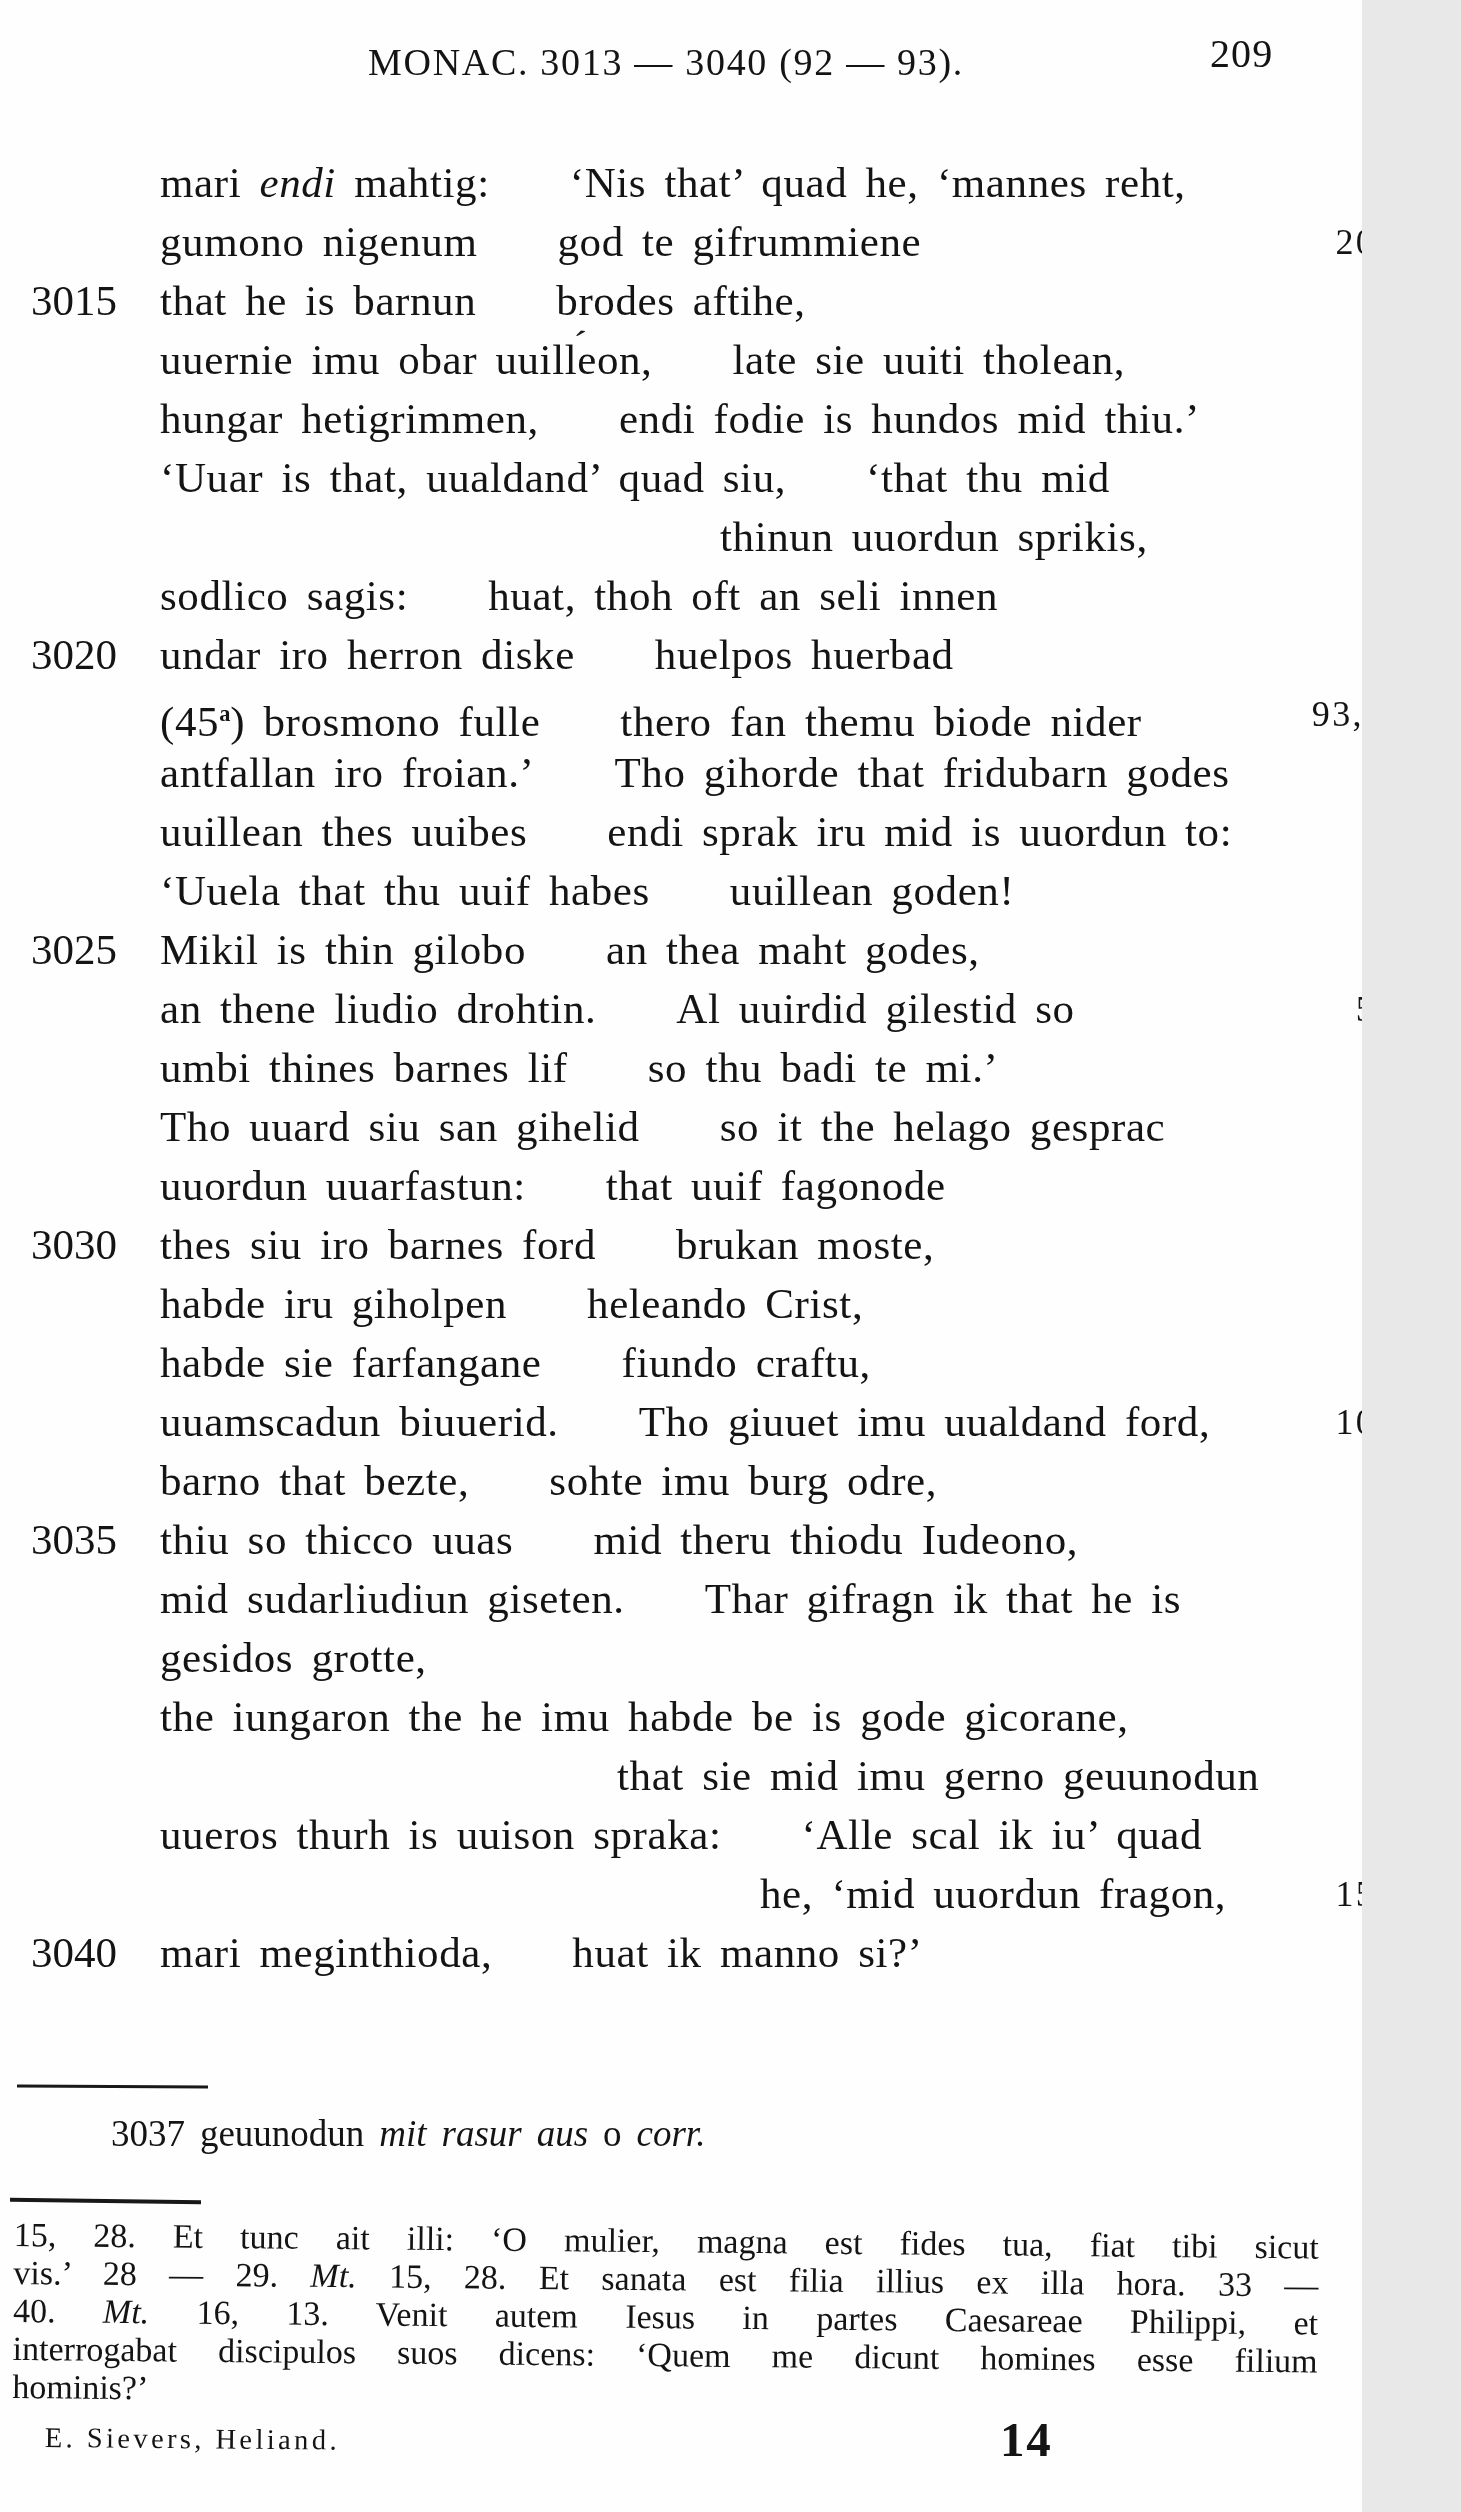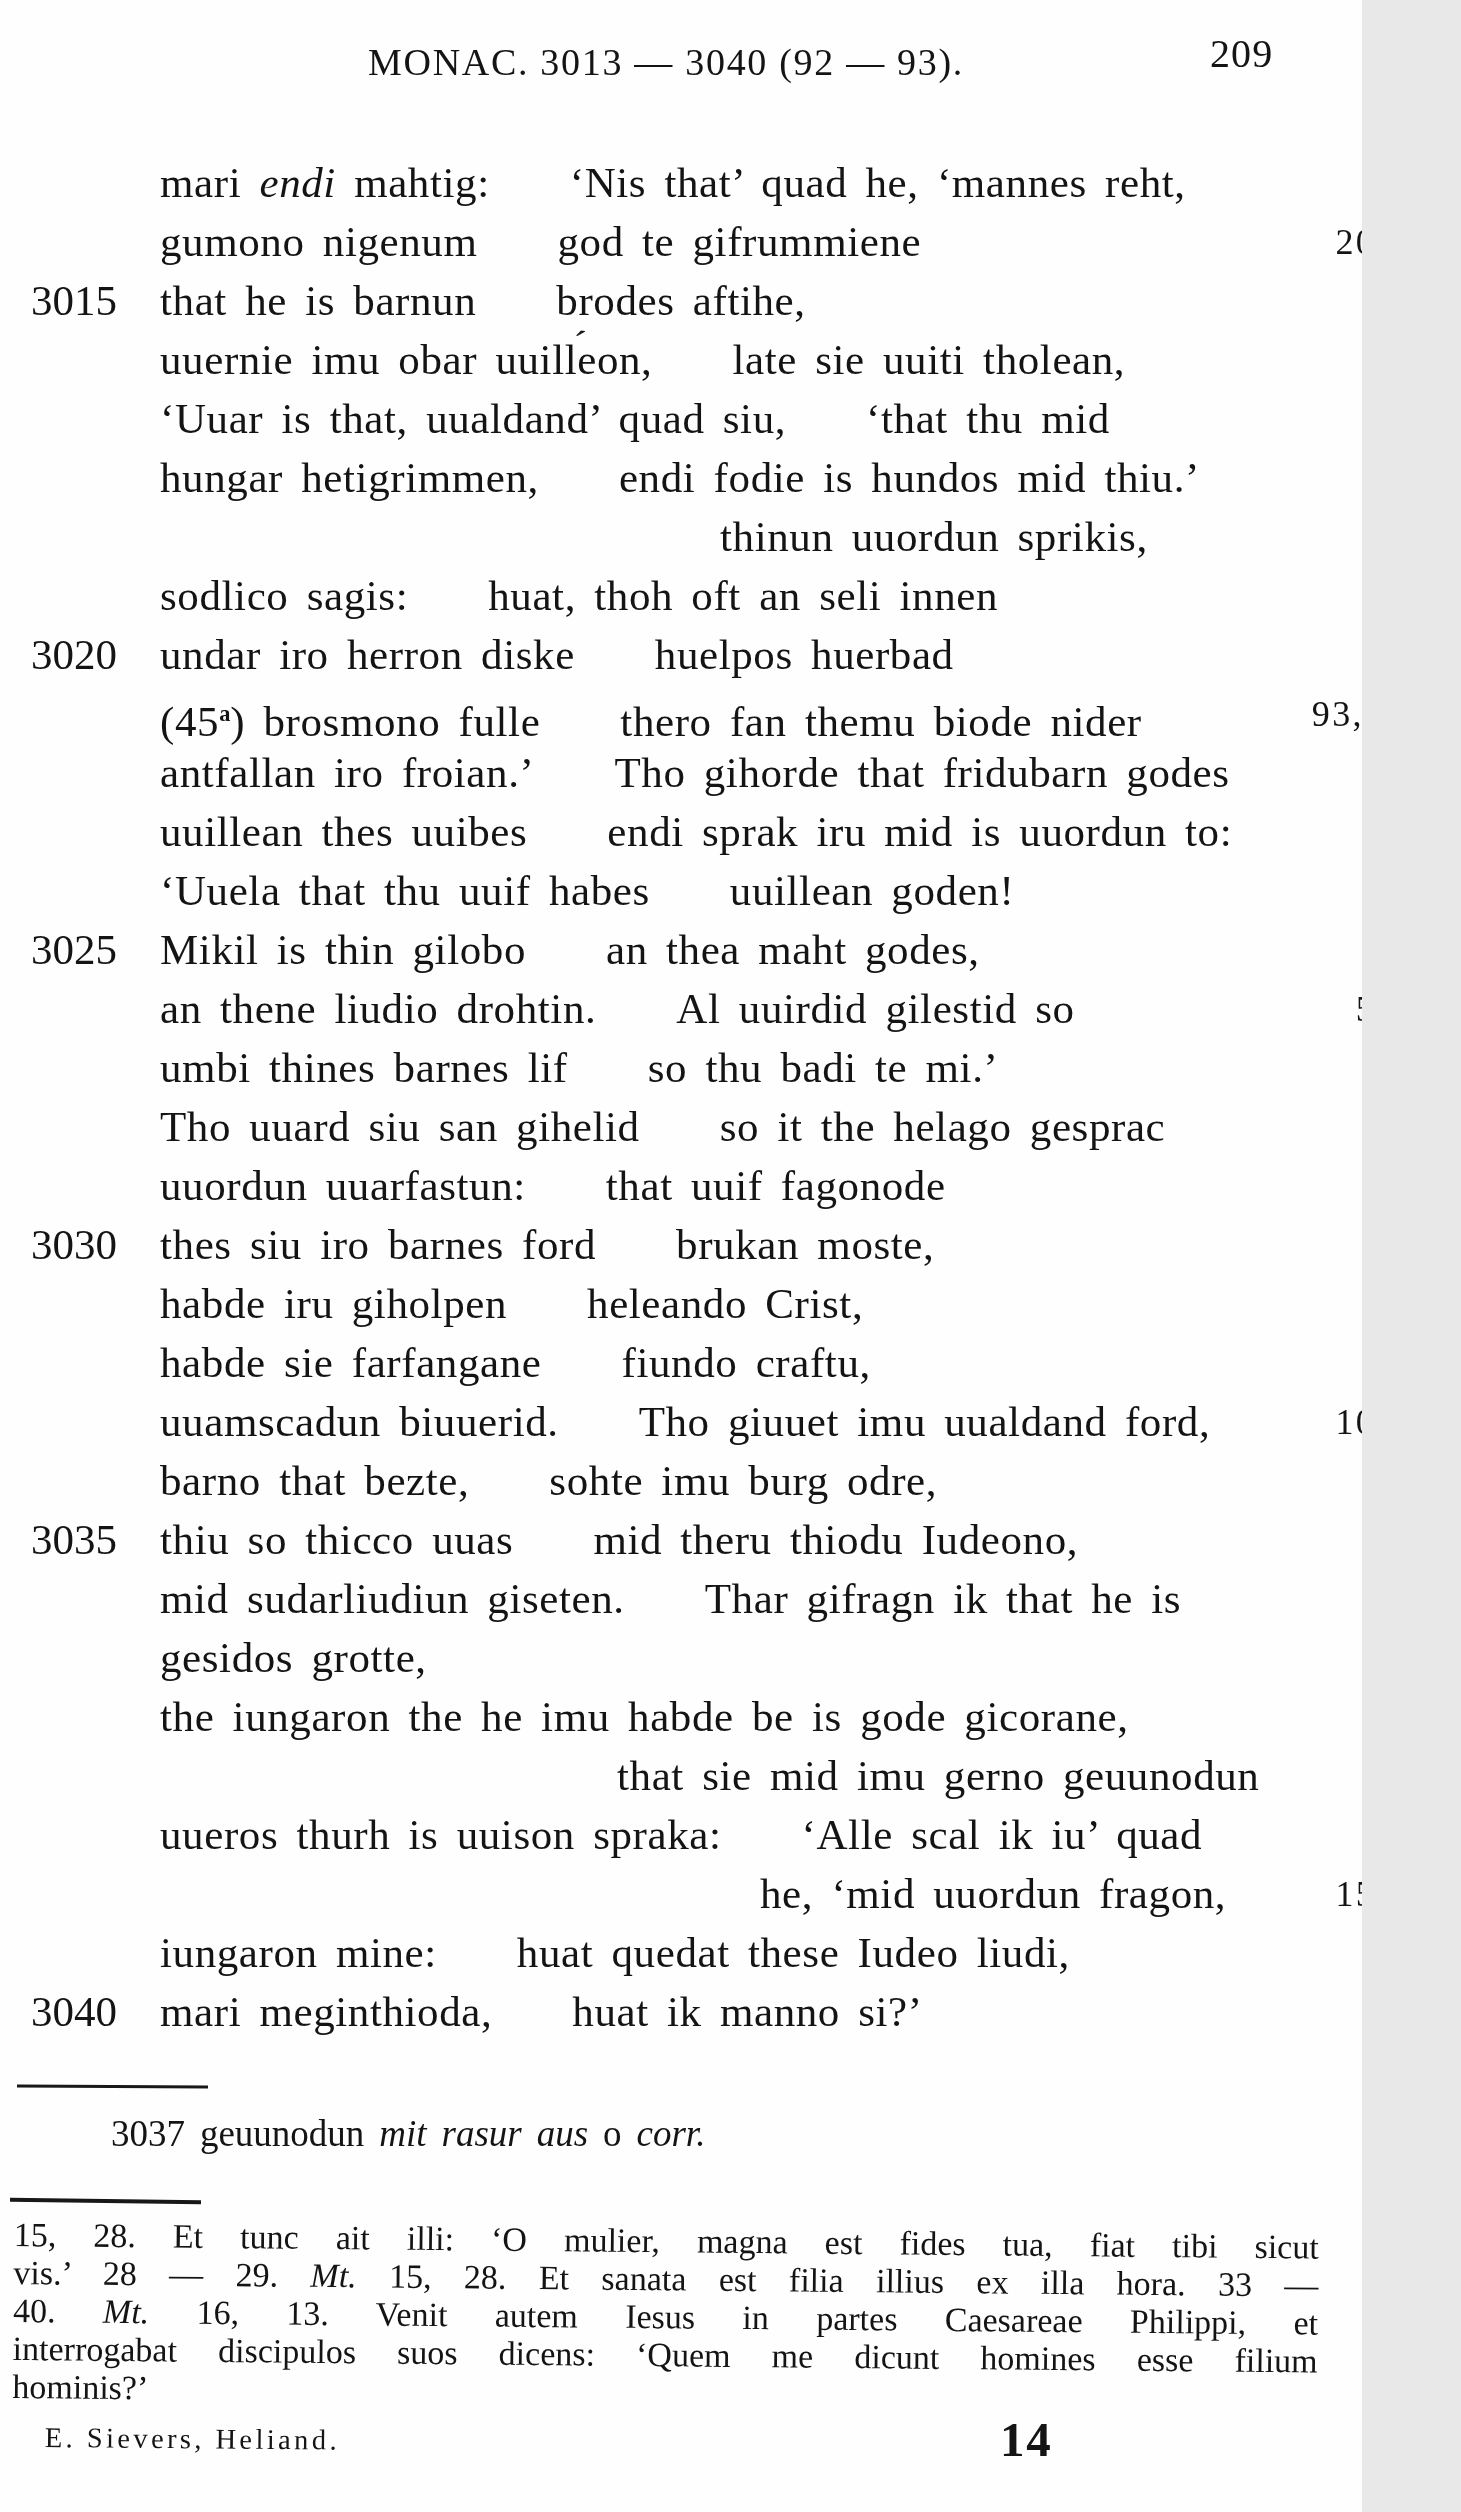--- a/index.html
+++ b/index.html
@@ -82,22 +82,22 @@
 
   <div class="page-number">209</div>
 
   <span class="stray">´</span>
 
   <div class="verse" id="verse">
       <div class="vrow"><span class="vnum"></span><span class="vtext"><span>mari </span><span class="it">endi</span><span> mahtig:</span><span class="gap"></span><span>‘Nis that’ quad he, ‘mannes reht,</span></span></div>
       <div class="vrow"><span class="vnum"></span><span class="vtext"><span>gumono nigenum</span><span class="gap"></span><span>god te gifrummiene</span></span><span class="vmargin"><span>20</span></span></div>
       <div class="vrow"><span class="vnum">3015</span><span class="vtext"><span>that he is barnun</span><span class="gap"></span><span>brodes aftihe,</span></span></div>
       <div class="vrow"><span class="vnum"></span><span class="vtext"><span>uuernie imu obar uuilleon,</span><span class="gap"></span><span>late sie uuiti tholean,</span></span></div>
+      <div class="vrow"><span class="vnum"></span><span class="vtext"><span>hungar hetigrimmen,</span><span class="gap"></span><span>endi fodie is hundos mid thiu.’</span></span></div>
       <div class="vrow"><span class="vnum"></span><span class="vtext"><span>‘Uuar is that, uualdand’ quad siu,</span><span class="gap"></span><span>‘that thu mid</span></span></div>
-      <div class="vrow"><span class="vnum"></span><span class="vtext"><span>hungar hetigrimmen,</span><span class="gap"></span><span>endi fodie is hundos mid thiu.’</span></span></div>
       <div class="vrow"><span class="vnum"></span><span class="vtext" style="margin-left: 560px;"><span>thinun uuordun sprikis,</span></span></div>
       <div class="vrow"><span class="vnum"></span><span class="vtext"><span>sodlico sagis:</span><span class="gap"></span><span>huat, thoh oft an seli innen</span></span></div>
       <div class="vrow"><span class="vnum">3020</span><span class="vtext"><span>undar iro herron diske</span><span class="gap"></span><span>huelpos huerbad</span></span></div>
       <div class="vrow"><span class="vnum"></span><span class="vtext"><span>(45</span><span class="sup">a</span><span>) brosmono fulle</span><span class="gap"></span><span>thero fan themu biode nider</span></span><span class="vmargin"><span>93,</span><span class="msub">1</span></span></div>
       <div class="vrow"><span class="vnum"></span><span class="vtext"><span>antfallan iro froian.’</span><span class="gap"></span><span>Tho gihorde that fridubarn godes</span></span></div>
       <div class="vrow"><span class="vnum"></span><span class="vtext"><span>uuillean thes uuibes</span><span class="gap"></span><span>endi sprak iru mid is uuordun to:</span></span></div>
       <div class="vrow"><span class="vnum"></span><span class="vtext"><span>‘Uuela that thu uuif habes</span><span class="gap"></span><span>uuillean goden!</span></span></div>
       <div class="vrow"><span class="vnum">3025</span><span class="vtext"><span>Mikil is thin gilobo</span><span class="gap"></span><span>an thea maht godes,</span></span></div>
       <div class="vrow"><span class="vnum"></span><span class="vtext"><span>an thene liudio drohtin.</span><span class="gap"></span><span>Al uuirdid gilestid so</span></span><span class="vmargin"><span>5</span></span></div>
       <div class="vrow"><span class="vnum"></span><span class="vtext"><span>umbi thines barnes lif</span><span class="gap"></span><span>so thu badi te mi.’</span></span></div>
@@ -108,21 +108,20 @@
       <div class="vrow"><span class="vnum"></span><span class="vtext"><span>habde sie farfangane</span><span class="gap"></span><span>fiundo craftu,</span></span></div>
       <div class="vrow"><span class="vnum"></span><span class="vtext"><span>uuamscadun biuuerid.</span><span class="gap"></span><span>Tho giuuet imu uualdand ford,</span></span><span class="vmargin"><span>10</span></span></div>
       <div class="vrow"><span class="vnum"></span><span class="vtext"><span>barno that bezte,</span><span class="gap"></span><span>sohte imu burg odre,</span></span></div>
       <div class="vrow"><span class="vnum">3035</span><span class="vtext"><span>thiu so thicco uuas</span><span class="gap"></span><span>mid theru thiodu Iudeono,</span></span></div>
       <div class="vrow"><span class="vnum"></span><span class="vtext"><span>mid sudarliudiun giseten.</span><span class="gap"></span><span>Thar gifragn ik that he is</span></span></div>
       <div class="vrow"><span class="vnum"></span><span class="vtext" style=""><span>gesidos grotte,</span></span></div>
       <div class="vrow"><span class="vnum"></span><span class="vtext"><span>the iungaron the he imu habde be is gode gicorane,</span></span></div>
       <div class="vrow"><span class="vnum"></span><span class="vtext" style="margin-left: 457px;"><span>that sie mid imu gerno geuunodun</span></span></div>
       <div class="vrow"><span class="vnum"></span><span class="vtext"><span>uueros thurh is uuison spraka:</span><span class="gap"></span><span>‘Alle scal ik iu’ quad</span></span></div>
       <div class="vrow"><span class="vnum"></span><span class="vtext" style="margin-left: 600px;"><span>he, ‘mid uuordun fragon,</span></span><span class="vmargin"><span>15</span></span></div>
-      <div class="vrow"><span class="vnum"></span><span class="vtext"><span>iungaron mine:</span><span class="gap"></span><span>huat quedat these Iudeo liudi,</span></span></div>
       <div class="vrow"><span class="vnum">3040</span><span class="vtext"><span>mari meginthioda,</span><span class="gap"></span><span>huat ik manno si?’</span></span></div>
     </div>
 
   <div class="rule-top"></div>
 
   <div class="apparatus" id="apparatus"><span>3037 geuunodun </span><span class="it">mit rasur aus</span><span> o </span><span class="it">corr.</span></div>
 
   <div class="rule-bottom"></div>
 
   <div class="footnotes" id="footnotes">

